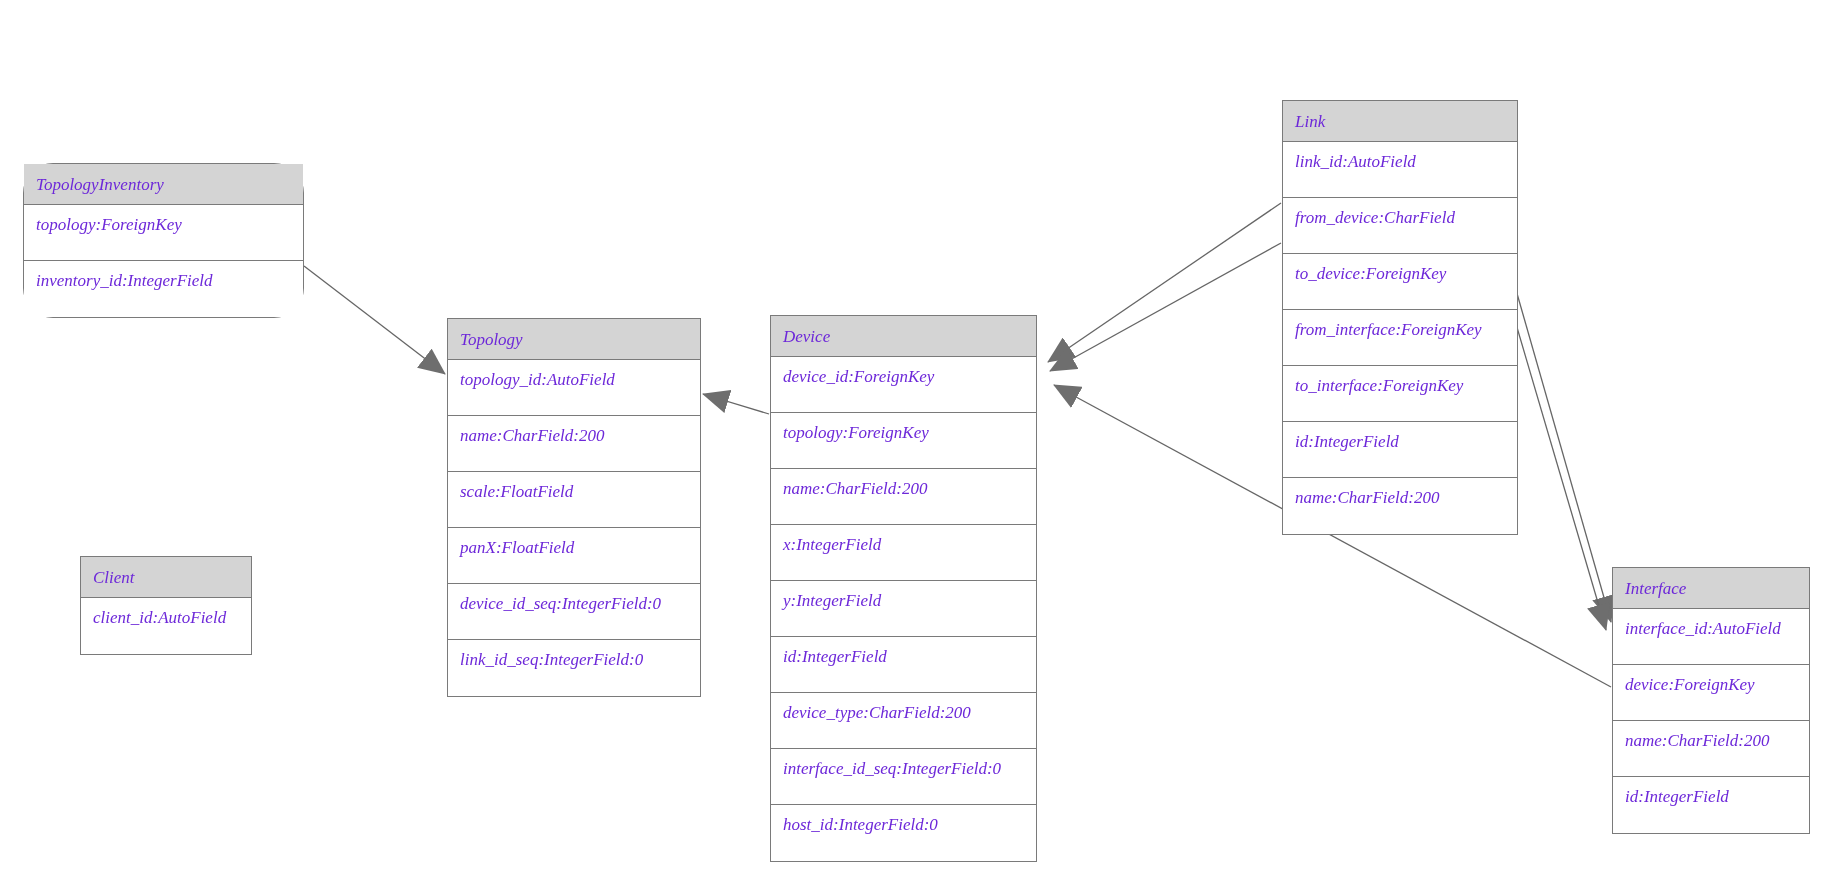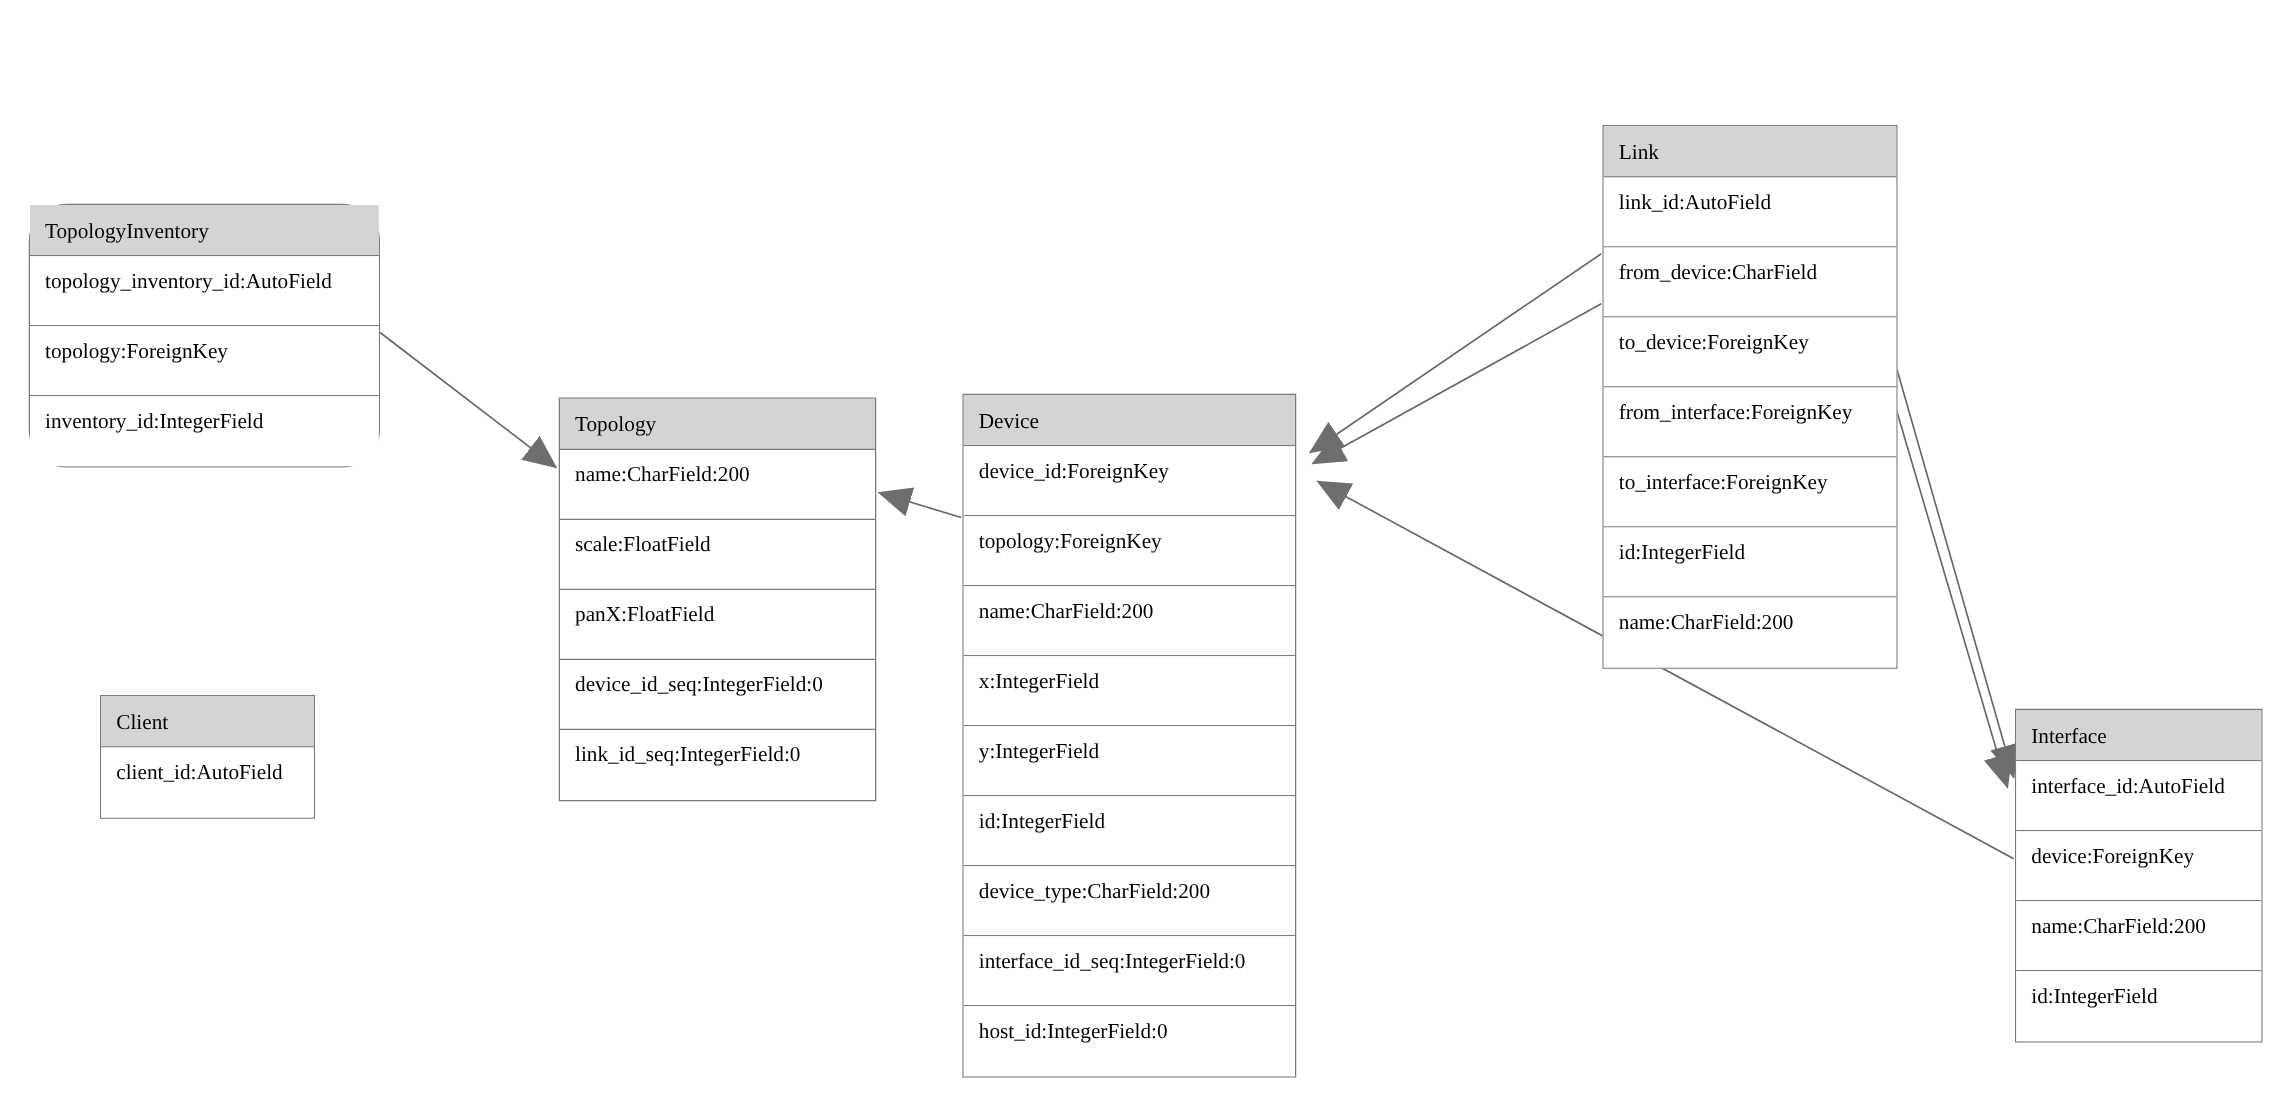--- a/index.html
+++ b/index.html
@@ -20,22 +20,23 @@
     left: 0;
     top: 0;
     width: 1824px;
     height: 874px;
   }
   .entity {
     position: absolute;
     background: #ffffff;
     border: 1px solid #7a7a7a;
     box-sizing: border-box;
-    color: #000000;
+    color: #6d28d9;
     font-size: 17px;
+    font-style: italic;
   }
   .entity-header {
     height: 41px;
     line-height: 41px;
     background: #d4d4d4;
     border-bottom: 1px solid #7a7a7a;
     padding: 0 12px;
     box-sizing: border-box;
     white-space: nowrap;
     overflow: hidden;
@@ -71,27 +72,27 @@
       <line x1="1281" y1="203" x2="1048" y2="362" marker-end="url(#arrow)"></line>
       <line x1="1281" y1="243" x2="1050" y2="371" marker-end="url(#arrow)"></line>
       <line x1="1611" y1="687" x2="1054" y2="385" marker-end="url(#arrow)"></line>
       <line x1="1516" y1="290" x2="1611" y2="622" marker-end="url(#arrow)"></line>
       <line x1="1516" y1="324" x2="1606" y2="630" marker-end="url(#arrow)"></line>
     </g>
   </svg>
 
   <div class="entity" style="left:23px; top:163px; width:281px;border-radius:30px;">
     <div class="entity-header">TopologyInventory</div>
-    <div class="entity-row">topology_inventory_id:AutoField</div>
     <div class="entity-row">topology:ForeignKey</div>
     <div class="entity-row">inventory_id:IntegerField</div>
   </div>
 
   <div class="entity" style="left:447px; top:318px; width:254px;">
     <div class="entity-header">Topology</div>
+    <div class="entity-row">topology_id:AutoField</div>
     <div class="entity-row">name:CharField:200</div>
     <div class="entity-row">scale:FloatField</div>
     <div class="entity-row">panX:FloatField</div>
     <div class="entity-row">device_id_seq:IntegerField:0</div>
     <div class="entity-row">link_id_seq:IntegerField:0</div>
   </div>
 
   <div class="entity" style="left:80px; top:556px; width:172px;">
     <div class="entity-header">Client</div>
     <div class="entity-row">client_id:AutoField</div>

